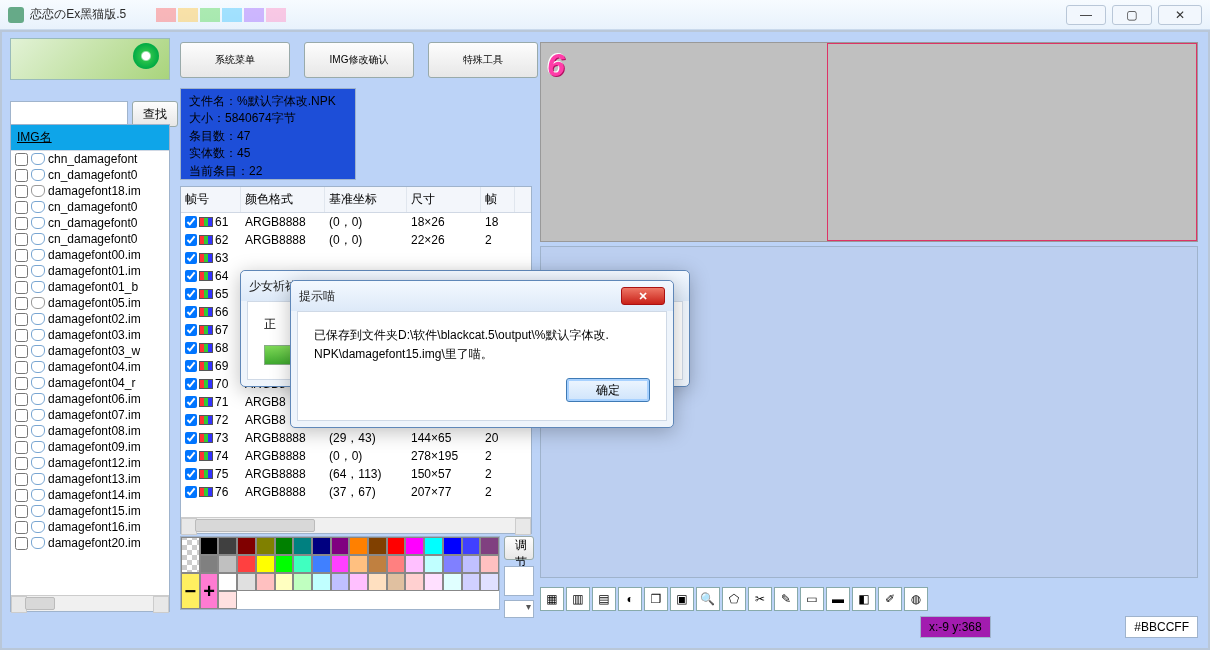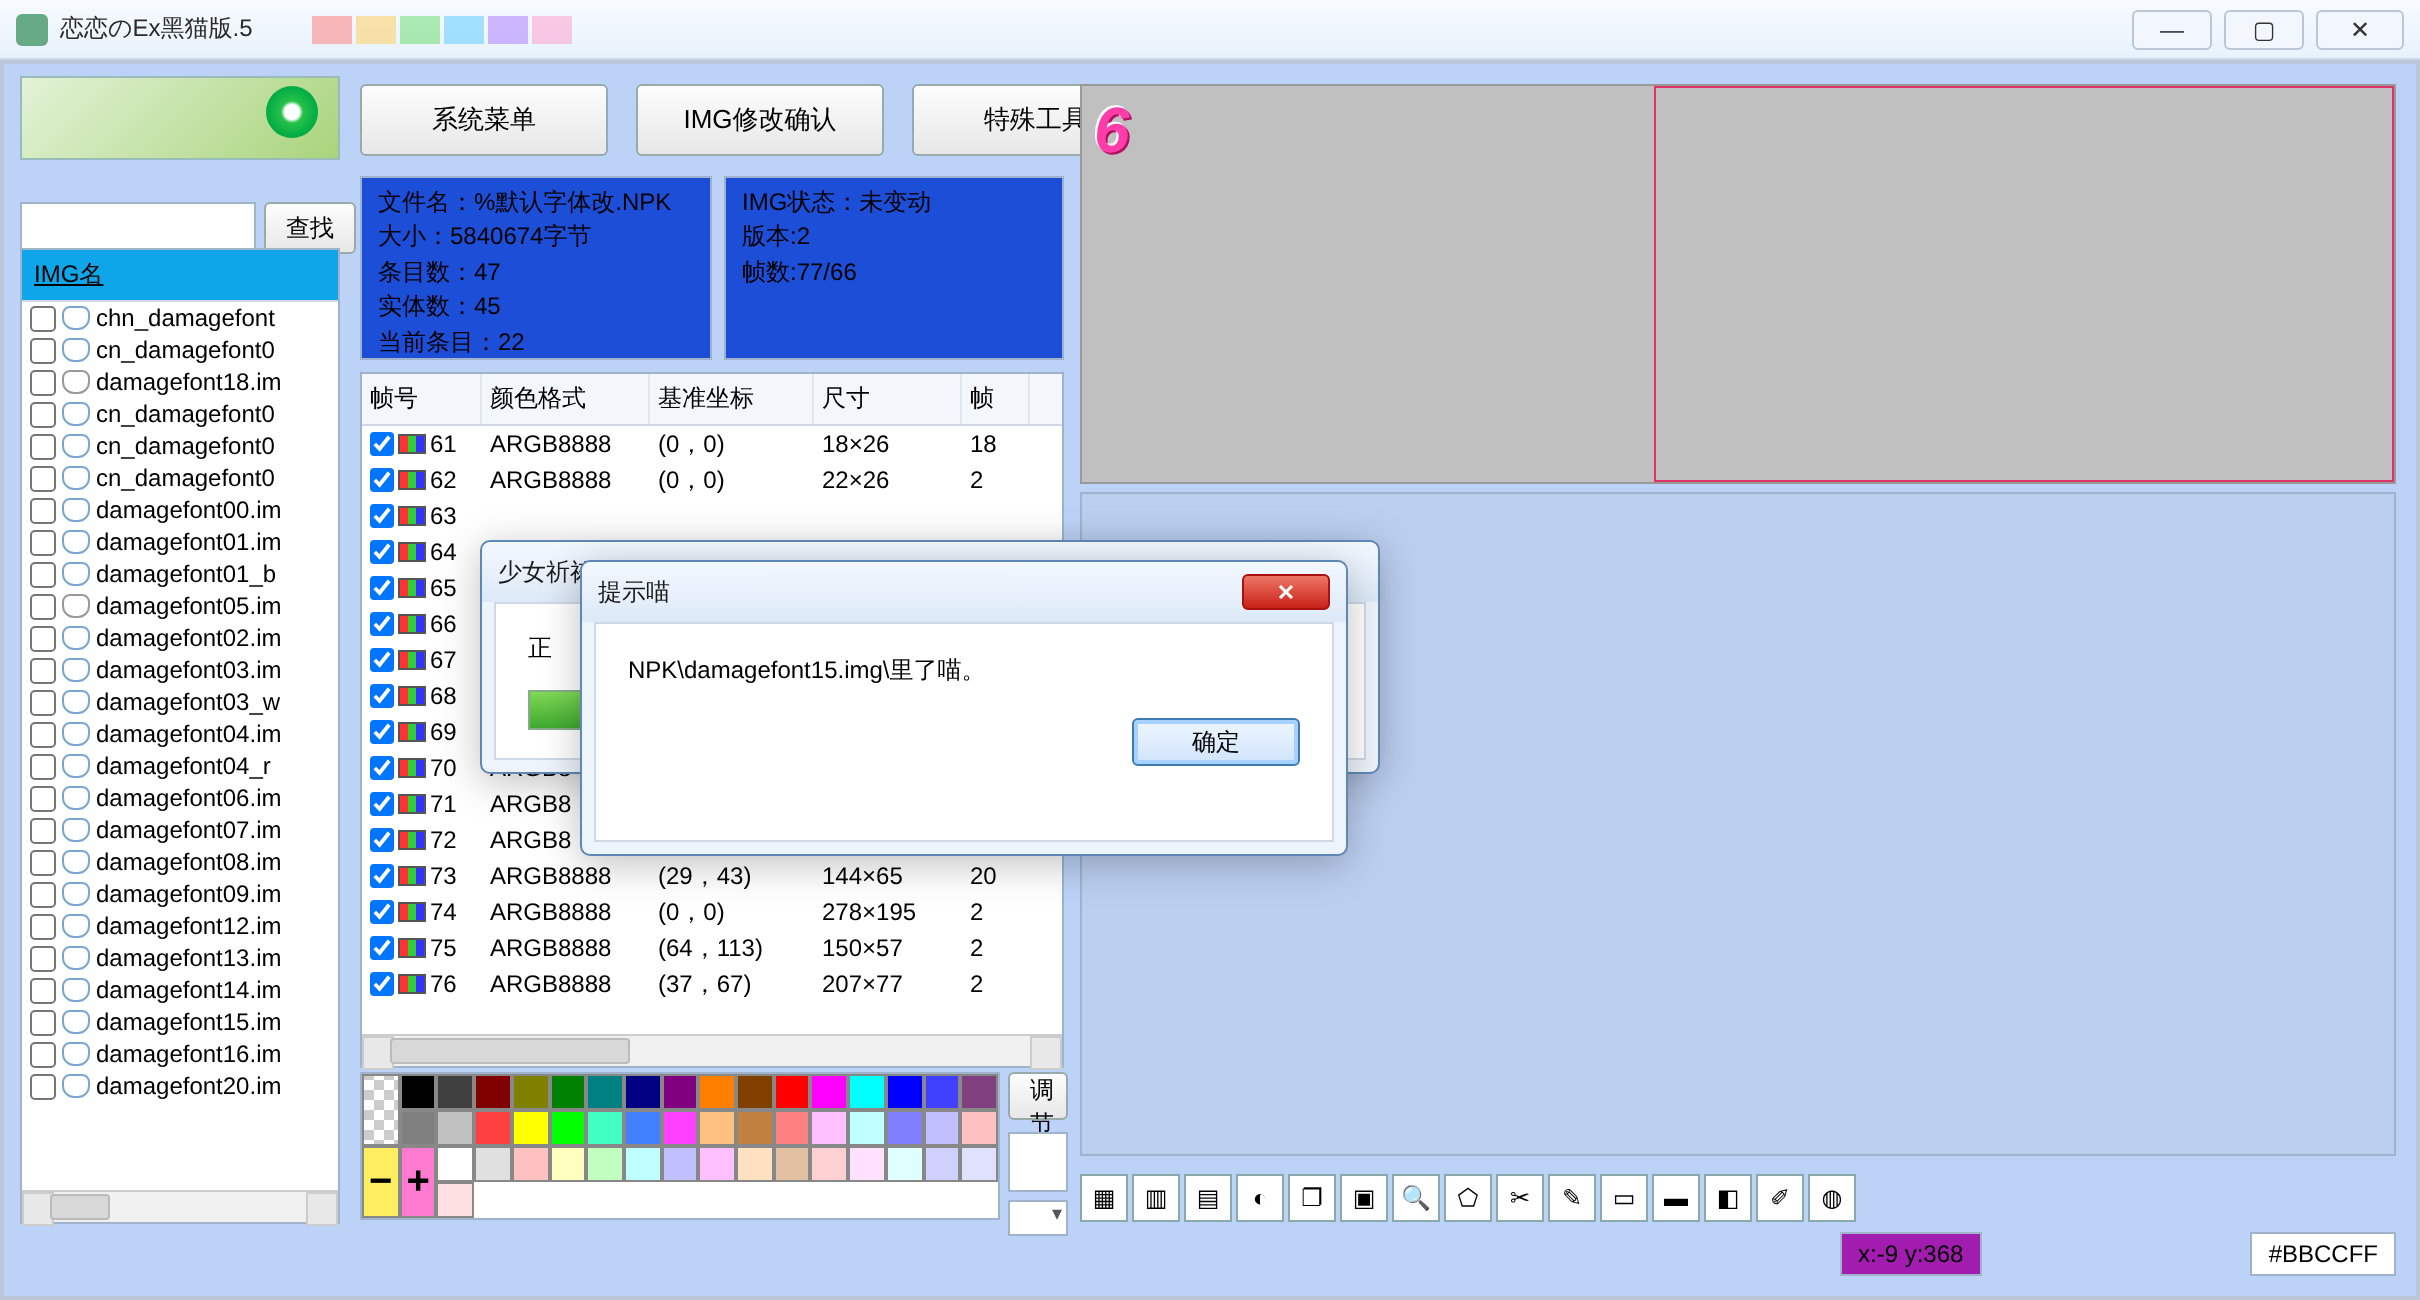--- a/index.html
+++ b/index.html
@@ -19,21 +19,21 @@
 .app-inner { position:relative; height:100%; }
 
 .avatar { position:absolute; left:2px; top:0; width:160px; height:42px; background:linear-gradient(135deg,#e2f2d6,#a9d47c); border:1px solid #9bb; overflow:hidden; }
 .avatar::after{content:"";position:absolute;right:10px;top:4px;width:26px;height:26px;border-radius:50%;background:radial-gradient(#fff 20%,#28c14a 30%,#0a4 70%);}
 
 .searchbox { position:absolute; left:2px; top:63px; display:flex; gap:4px; }
 .searchbox input { width:118px; height:24px; border:1px solid #a0b4cc; background:#fff; padding:0 4px; }
 .btn { height:26px; padding:0 10px; border:1px solid #9aa; background:linear-gradient(#fdfdfd,#e7e7e7); border-radius:3px; cursor:pointer; }
 
 .topbtns { position:absolute; left:172px; top:4px; display:flex; gap:14px; }
-.topbtns .btn { width:124px; height:36px; font-size:13px; }
+.topbtns .btn { width:110px; height:36px; font-size:10px; }
 
 .filelist-panel { position:absolute; left:2px; top:86px; width:160px; bottom:30px; border:1px solid #9fb3cc; background:#fff; display:flex; flex-direction:column; }
 .filelist-header { padding:4px 6px; border-bottom:1px solid #d0d8e4; background:#0ea5e9;text-decoration:underline; }
 .filelist-body { flex:1; overflow:hidden; }
 .filelist-body .item { display:flex; align-items:center; gap:3px; padding:1px 4px; white-space:nowrap; }
 .filelist-body .item input { margin:0; }
 .faceicon { width:14px; height:12px; border:1px solid #79a6d2; border-radius:4px 4px 6px 6px; position:relative; }
 .faceicon.gray { border-color:#999; }
 .hscroll { height:16px; background:#f0f0f0; border-top:1px solid #ccc; position:relative; }
 .hscroll .thumb { position:absolute; left:14px; top:1px; width:30px; height:13px; background:#d8d8d8; border:1px solid #bbb; border-radius:2px; }
@@ -257,25 +257,20 @@
           <div class="thumb"></div>
         </div>
   </div>
 
   <div class="infobox infobox1">
     <div>文件名：%默认字体改.NPK</div>
     <div>大小：5840674字节</div>
     <div>条目数：47</div>
     <div>实体数：45</div>
     <div>当前条目：22</div>
-  </div>
-  <div class="infobox infobox2">
-    <div>IMG状态：未变动</div>
-    <div>版本:2</div>
-    <div>帧数:77/66</div>
   </div>
 
   <div class="frametable">
     <div class="ft-head">
       <div class="c0">帧号</div>
       <div class="c1">颜色格式</div>
       <div class="c2">基准坐标</div>
       <div class="c3">尺寸</div>
       <div class="c4">帧</div>
     </div>
@@ -591,20 +586,21 @@
     </div>
   </div>
 
   <div class="dlg dlg2">
     <div class="dlg-title">
       <span>提示喵</span>
       <div class="dlg-x">✕</div>
     </div>
     <div class="dlg-body">
       <div>
+        <div>已保存到文件夹D:\软件\blackcat.5\output\%默认字体改.</div>
         <div>NPK\damagefont15.img\里了喵。</div>
       </div>
       <button class="ok">确定</button>
       <div style="clear:both"></div>
     </div>
   </div>
 
 </div>
   </div>
 

